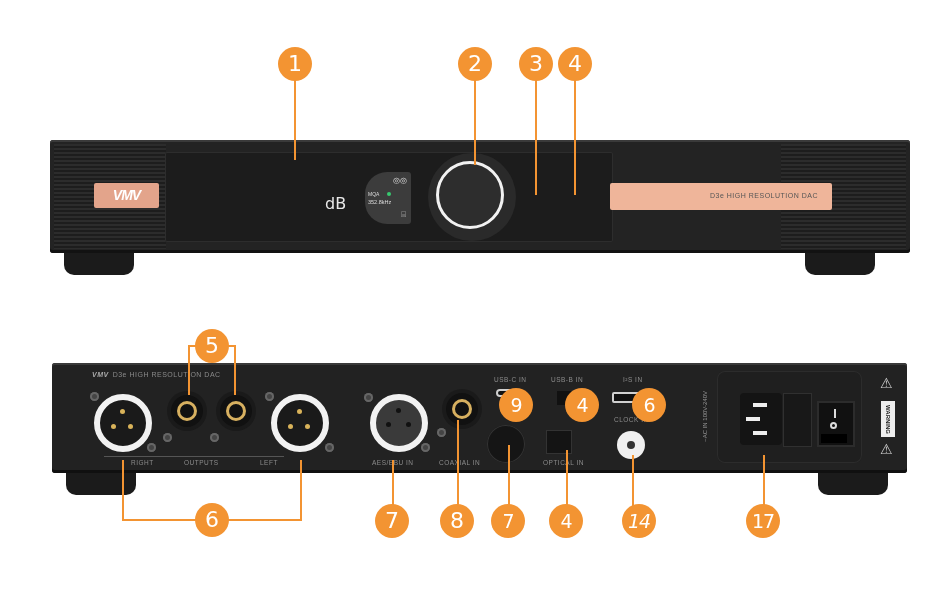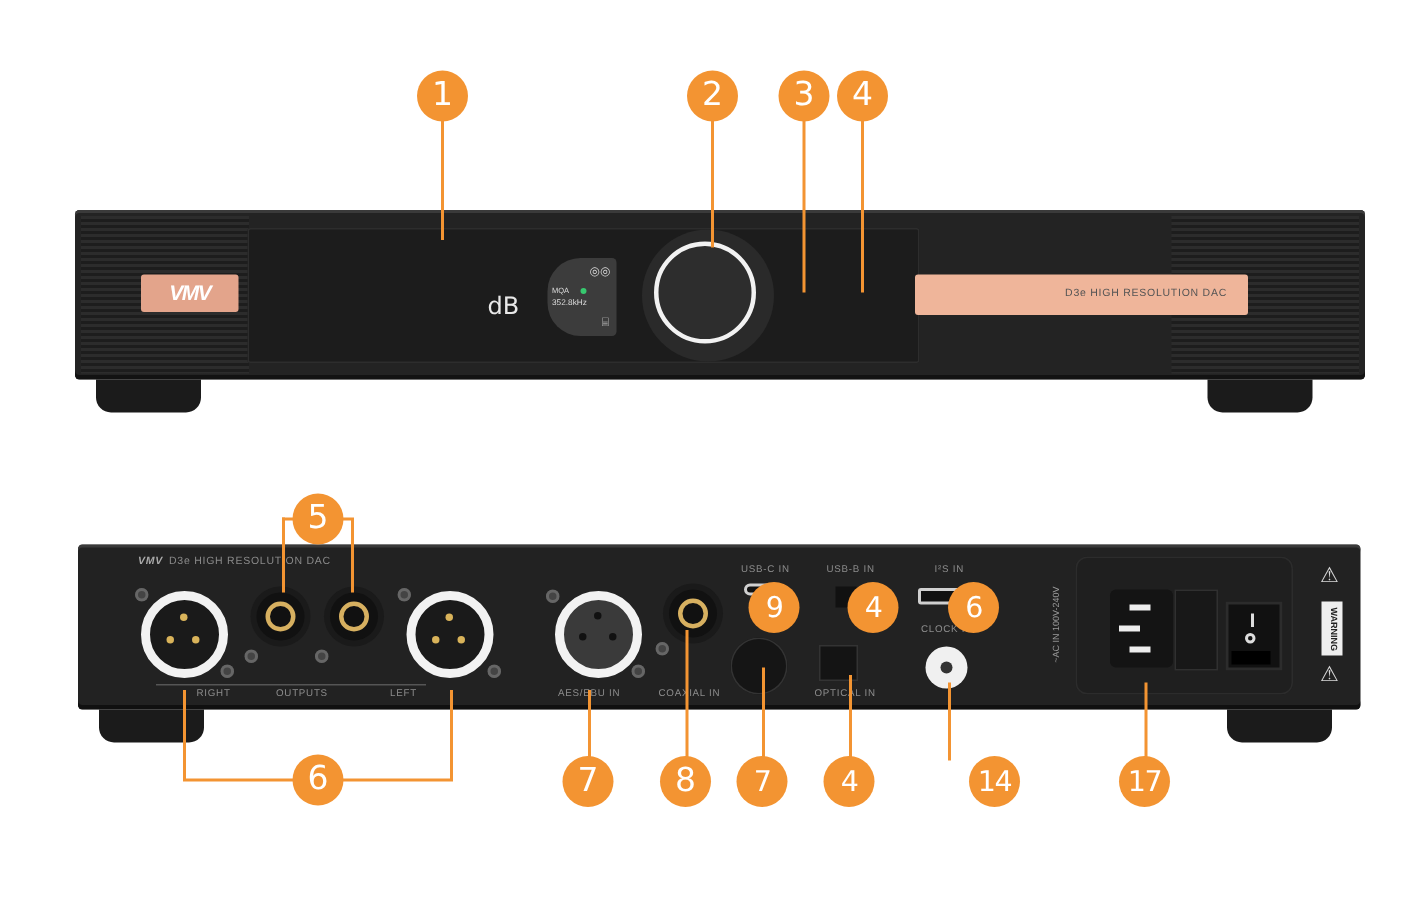--- a/index.html
+++ b/index.html
@@ -200,16 +200,16 @@
 <div class="callout two" style="left:491px;top:504px;">7</div>
 
 <div class="callout two" style="left:565px;top:388px;">4</div>
 
 <div class="line" style="left:566px;top:450px;width:2px;height:58px;"></div>
 <div class="callout two" style="left:549px;top:504px;">4</div>
 
 <div class="callout two" style="left:632px;top:388px;">6</div>
 
 <div class="line" style="left:632px;top:455px;width:2px;height:52px;"></div>
-<div class="callout two" style="left:646px;top:504px;">14</div>
+<div class="callout two" style="left:622px;top:504px;font-style:italic;">14</div>
 
 <div class="line" style="left:763px;top:455px;width:2px;height:52px;"></div>
 <div class="callout two" style="left:746px;top:504px;">17</div>
 
 </body></html>

